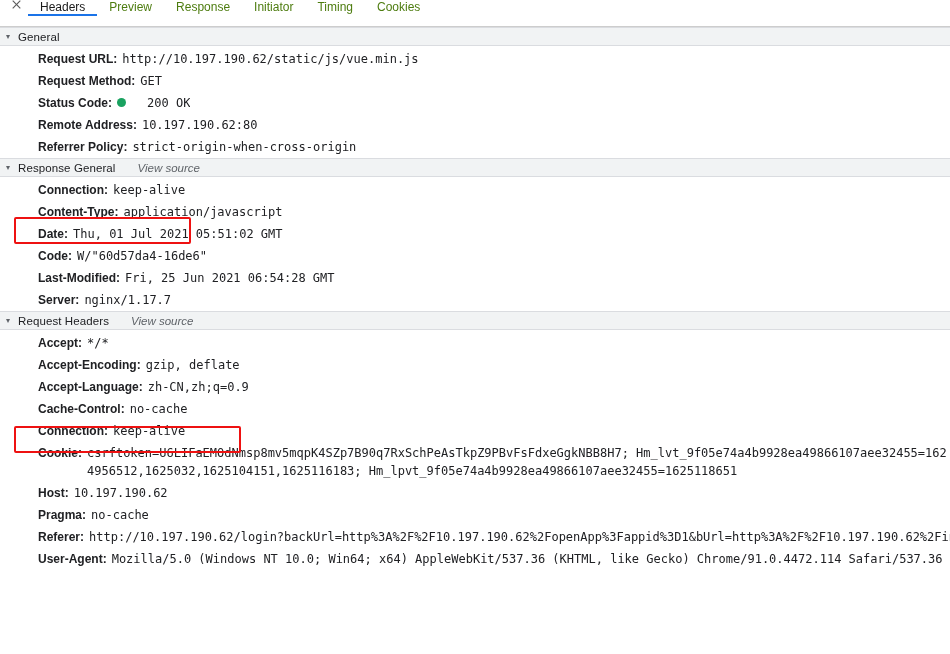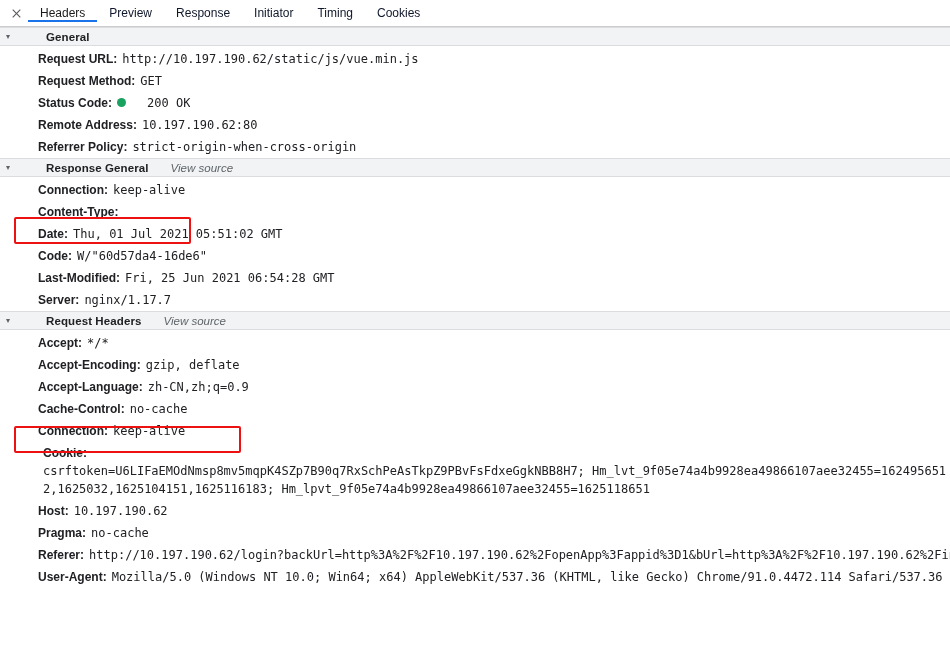--- a/index.html
+++ b/index.html
@@ -14,21 +14,21 @@
   #app {
     position: relative;
     width: 950px;
     height: 654px;
     background: #ffffff;
   }
 
   
   .tabbar {
     display: flex;
-    align-items: center;
+    align-items: flex-start;
     height: 27px;
     background: #ffffff;
     border-bottom: 1px solid #cdcdcd;
     padding-left: 4px;
   }
   .close-btn {
     width: 24px;
     display: flex;
     align-items: center;
     justify-content: center;
@@ -37,21 +37,21 @@
     line-height: 1;
     cursor: pointer;
     user-select: none;
   }
   .close-btn svg { display: block; }
   .tab {
     display: flex;
     align-items: center;
     padding: 0 12px;
     font-size: 12px;
-    color: #0f172a;
+    color: #4d7c0f;
     cursor: pointer;
     user-select: none;
     border-bottom: 2px solid transparent;
     margin-bottom: -1px;
     white-space: nowrap;
   }
   .tab.active {
     color: #1a1a1a;
     border-bottom-color: #1a73e8;
   }
@@ -81,24 +81,23 @@
     width: 10px;
     color: #5f6368;
     font-size: 8px;
     line-height: 1;
     display: inline-block;
     margin-right: 2px;
     user-select: none;
   }
   .section-title {
     font-size: 11.5px;
-    font-weight: bold;
+    font-weight: normal;
     color: #202124;
     letter-spacing: 0.1px;
-    margin-left: 28px;
   }
   .view-source {
     margin-left: 22px;
     font-size: 11.5px;
     color: #5f6368;
     cursor: pointer;
     user-select: none;
     font-style: italic;
   }
 
@@ -121,21 +120,20 @@
   .row .v {
     font-family: "DejaVu Sans Mono", monospace;
     color: #202124;
     margin-left: 5px;
     font-size: 12px;
     flex: 0 1 auto;
     overflow: hidden;
   }
   .row.wrap {
     white-space: normal;
-    flex-direction: column;
   }
   .row.wrap .v {
     white-space: normal;
     word-break: break-all;
     overflow-wrap: anywhere;
     max-width: 905px;
   }
   .status-dot {
     display: inline-block;
     width: 9px;
@@ -225,20 +223,21 @@
       <span class="section-title">Response General</span>
       <span class="view-source">View source</span>
     </div>
     <div class="rows">
       <div class="row">
         <span class="k">Connection:</span>
         <span class="v">keep-alive</span>
       </div>
       <div class="row">
         <span class="k">Content-Type:</span>
+        <span class="v">application/javascript</span>
       </div>
       <div class="row">
         <span class="k">Date:</span>
         <span class="v">Thu, 01 Jul 2021 05:51:02 GMT</span>
       </div>
       <div class="row">
         <span class="k">Code:</span>
         <span class="v">W/"60d57da4-16de6"</span>
       </div>
       <div class="row">

